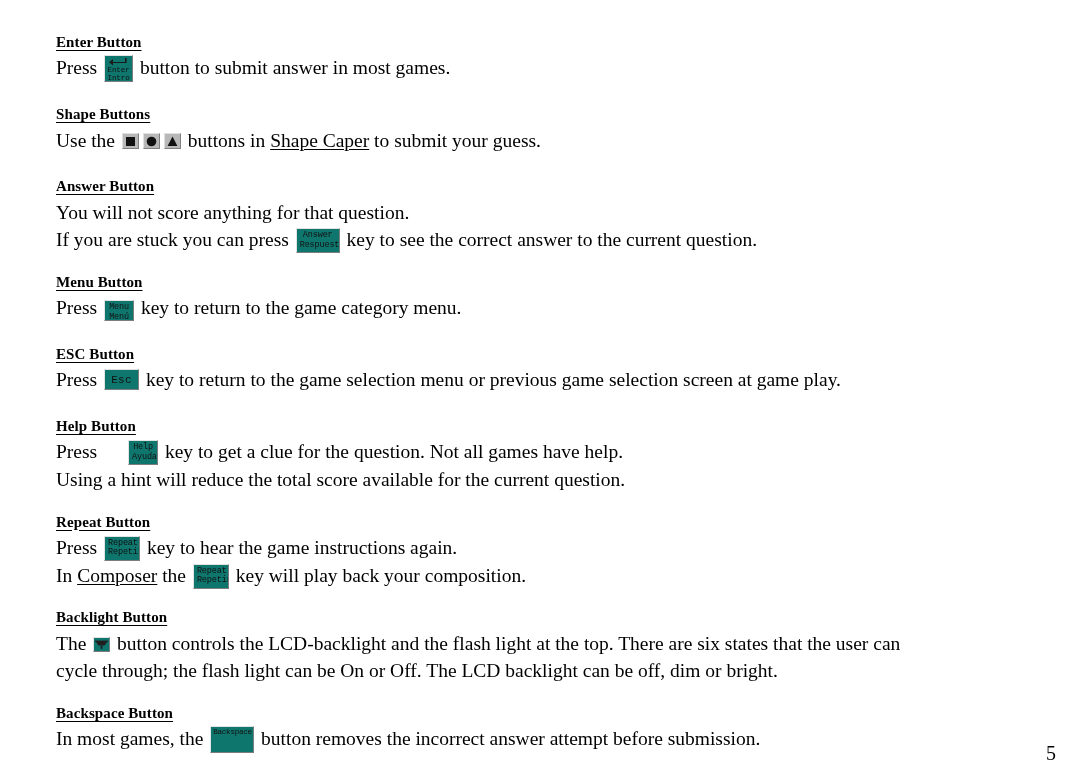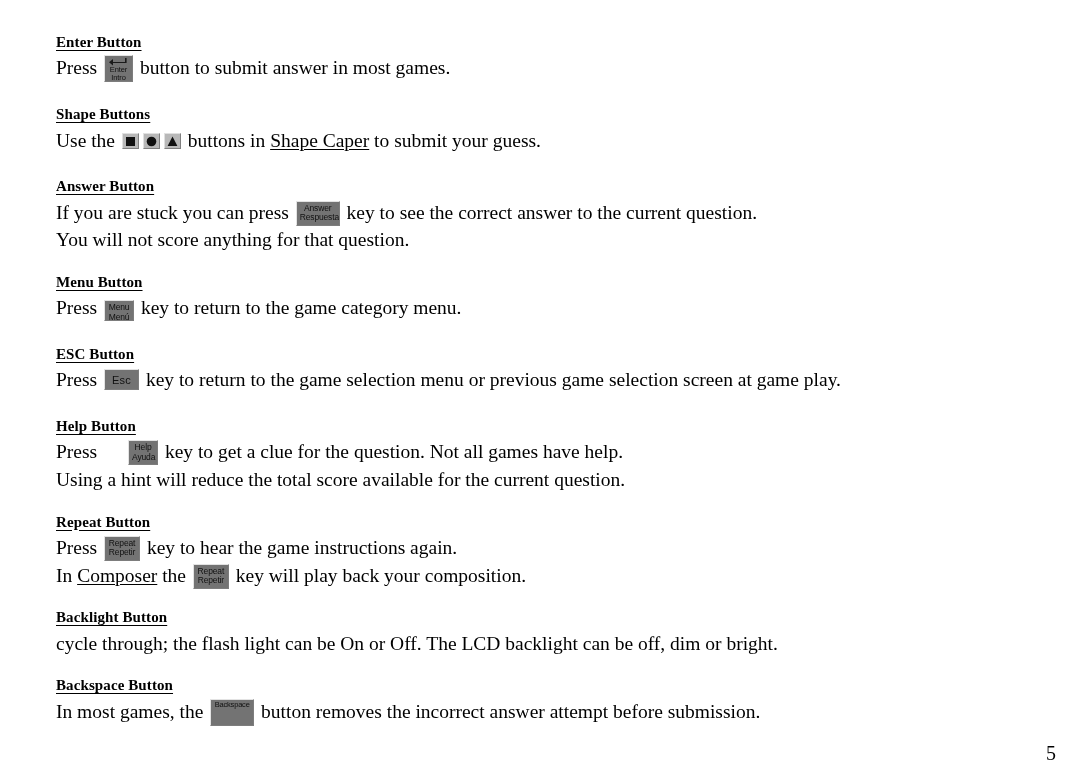--- a/index.html
+++ b/index.html
@@ -58,27 +58,27 @@
   .gap-md { height: 15px; }
 
   u.plain {
     text-underline-offset: 2px;
   }
 
   
   .key {
     display: inline-block;
     vertical-align: -5px;
-    background: #737373;
+    background: #0f766e;
     border-top: 1px solid #e3e3e3;
     border-left: 1px solid #e3e3e3;
     border-right: 1px solid #7d7d7d;
     border-bottom: 1px solid #7d7d7d;
     box-sizing: border-box;
-    font-family: Liberation Sans, sans-serif;
+    font-family: Liberation Mono, monospace;
     color: #111111;
     text-align: center;
     overflow: hidden;
     line-height: 1;
     margin: 0 2px;
     position: relative;
   }
 
   
   .key-enter {
@@ -210,22 +210,22 @@
               <circle cx="7.5" cy="7.5" r="4.8" fill="#111111"></circle>
             </svg></span><span class="shape-key"><svg width="15" height="14" viewBox="0 0 15 14">
               <path d="M7.5 2.5 L12.4 12 L2.6 12 Z" fill="#111111"></path>
             </svg></span><span> buttons in </span><u class="plain">Shape Caper</u><span> to submit your guess.</span></p>
     </div>
 
     <div class="gap-lg"></div>
 
     <div class="section">
       <h2 class="heading">Answer Button</h2>
+      <p class="body-line">You will not score anything for that question.</p>
       <p class="body-line"><span>If you are stuck you can press </span><span class="key key-2line key-answer"><span class="k-l1">Answer</span><span class="k-l2">Respuesta</span></span><span> key to see the correct answer to the current question.</span></p>
-      <p class="body-line">You will not score anything for that question.</p>
     </div>
 
     <div class="gap-md"></div>
 
     <div class="section">
       <h2 class="heading">Menu Button</h2>
       <p class="body-line"><span>Press </span><span class="key key-2line key-menu"><span class="k-l1">Menu</span><span class="k-l2">Menú</span></span><span> key to return to the game category menu.</span></p>
     </div>
 
     <div class="gap-lg"></div>
@@ -248,20 +248,25 @@
     <div class="section">
       <h2 class="heading">Repeat Button</h2>
       <p class="body-line"><span>Press </span><span class="key key-2line key-repeat"><span class="k-l1">Repeat</span><span class="k-l2">Repetir</span></span><span> key to hear the game instructions again.</span></p>
       <p class="body-line"><span>In </span><u class="plain">Composer</u><span> the </span><span class="key key-2line key-repeat"><span class="k-l1">Repeat</span><span class="k-l2">Repetir</span></span><span> key will play back your composition.</span></p>
     </div>
 
     <div class="gap-md"></div>
 
     <div class="section">
       <h2 class="heading">Backlight Button</h2>
+      <p class="body-line"><span>The </span><span class="key key-backlight"><svg width="15" height="12" viewBox="0 0 15 12">
+              <path d="M2 3 L13 3 L10.6 6.6 L4.4 6.6 Z" fill="#1f1f1f"></path>
+              <rect x="6.6" y="6.6" width="1.8" height="3.2" fill="#1f1f1f"></rect>
+              <rect x="1" y="1.6" width="13" height="1.4" fill="#1f1f1f"></rect>
+            </svg></span><span> button controls the LCD-backlight and the flash light at the top. There are six states that the user can</span></p>
       <p class="body-line">cycle through; the flash light can be On or Off. The LCD backlight can be off, dim or bright.</p>
     </div>
 
     <div class="gap-md"></div>
 
     <div class="section">
       <h2 class="heading">Backspace Button</h2>
       <p class="body-line"><span>In most games, the </span><span class="key key-backspace"><span class="k-l1">Backspace</span></span><span> button removes the incorrect answer attempt before submission.</span></p>
     </div>
 

